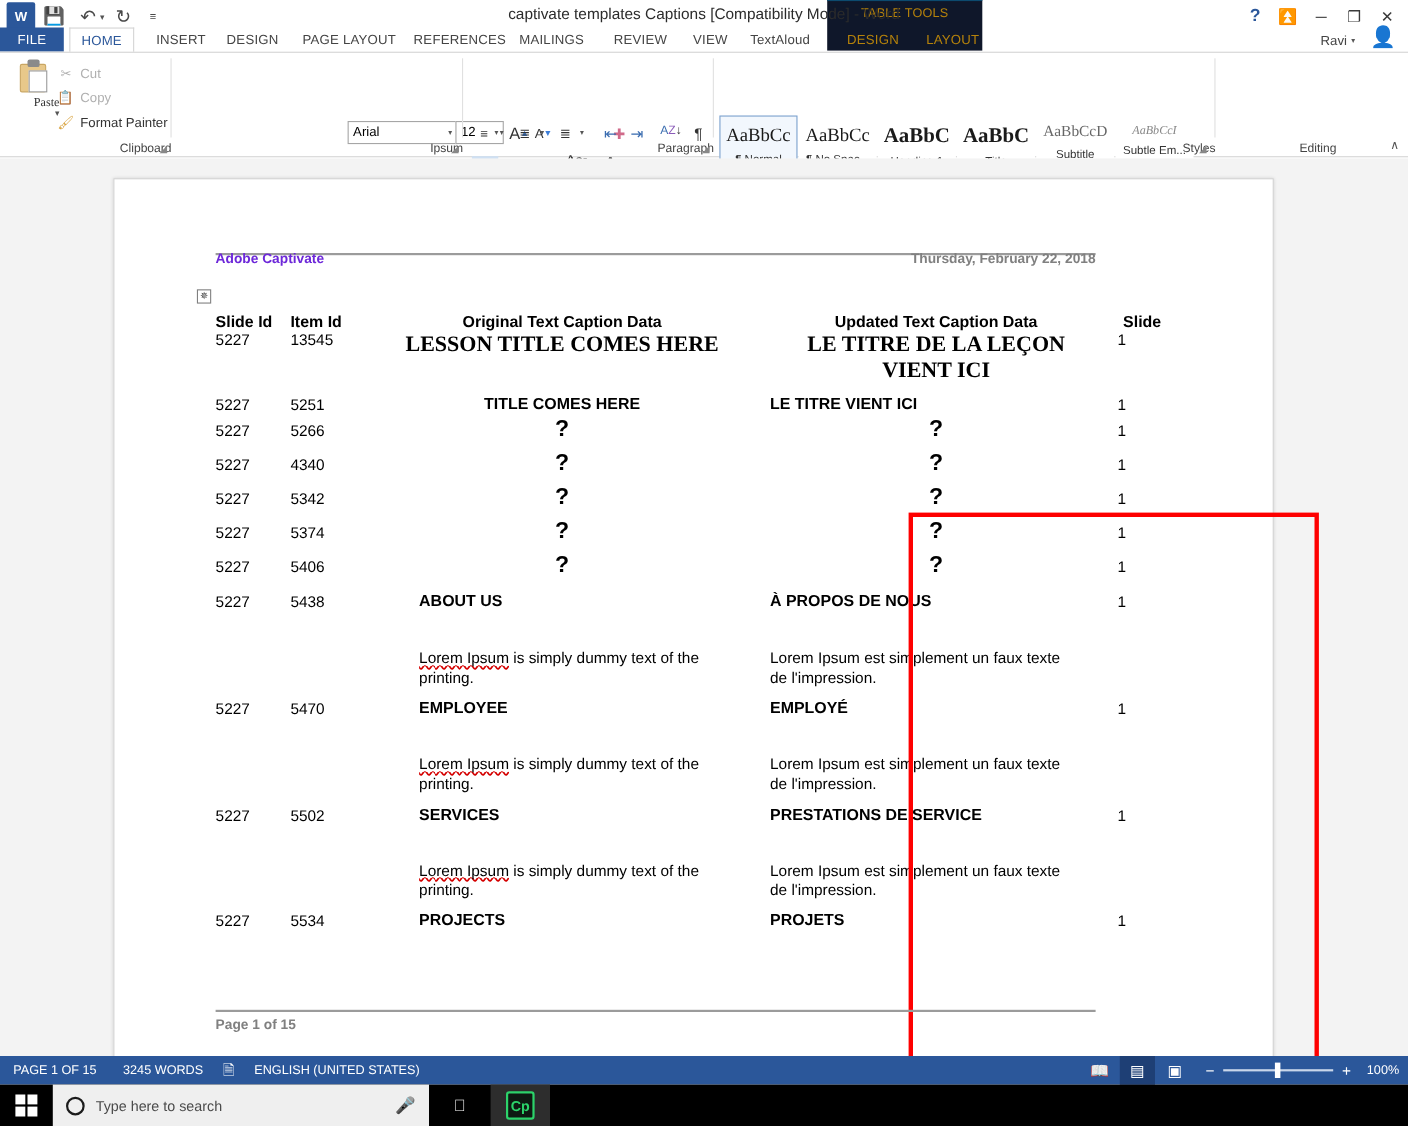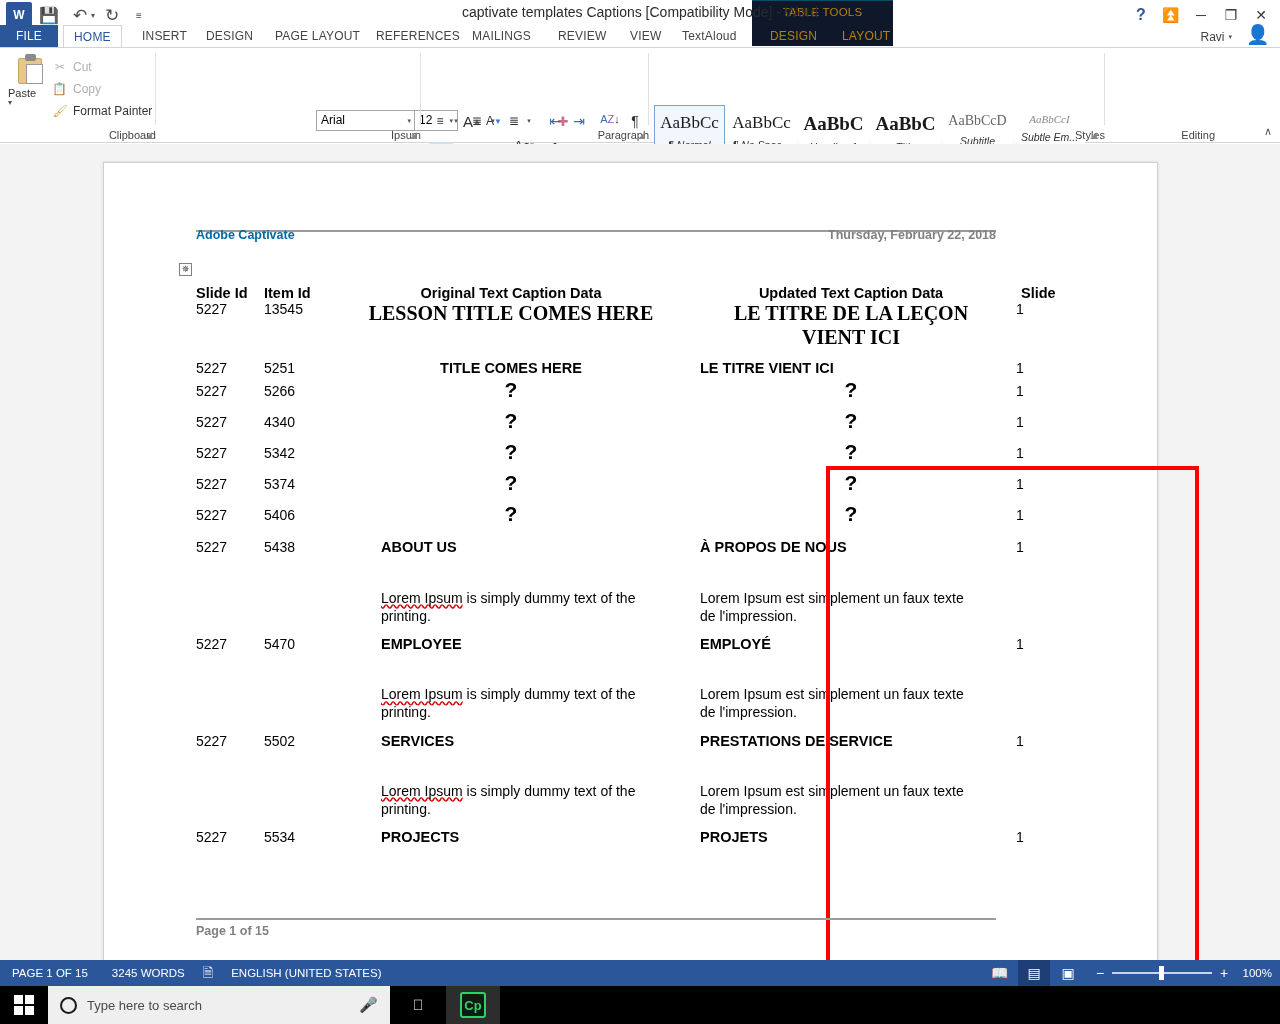--- a/index.html
+++ b/index.html
@@ -73,22 +73,22 @@
   .rgroup { position: absolute; top: 0; height: 95px; }
   .rgroup-label {
     position: absolute; bottom: 2px; width: 100%; text-align: right;
     font-size: 11px; color: #444;
   }
   .rgroup-sep { position: absolute; top: 5px; bottom: 18px; width: 1px; background: #e0e0e0; }
   .dlg-launch { position: absolute; bottom: 3px; right: 4px; font-size: 9px; color: #888; }
 
   
   .paste-btn {
-    position: absolute; left: 8px; top: 6px; width: 46px; text-align: left;
-    font-size: 11px; color: #333;
+    position: absolute; left: 8px; top: 6px; width: 46px; text-align: right;
+    font-size: 11px; color: #333; font-family: Liberation Serif, serif;
   }
   .clipboard-ico {
     width: 32px; height: 32px; margin: 0 auto 1px; position: relative;
   }
   .clip-body { position: absolute; left: 3px; top: 4px; width: 24px; height: 26px; background: #e8c88a; border: 1px solid #c9a663; border-radius: 2px; }
   .clip-clip { position: absolute; left: 10px; top: 0px; width: 11px; height: 7px; background: #8a8a8a; border-radius: 2px; }
   .clip-page { position: absolute; left: 11px; top: 10px; width: 17px; height: 20px; background: #fff; border: 1px solid #9a9a9a; }
   .paste-caret { font-size: 8px; color: #555; display: block; margin-top: -1px; }
 
   .cb-item {
@@ -118,40 +118,40 @@
   .ribbon-ico.dim { color: #b4b4b4; }
   .mini-caret { font-size: 7px; color: #555; }
 
   
   .style-item {
     position: absolute; top: 57px; width: 71px; height: 56px;
     background: #fff; border: 1px solid transparent; text-align: center;
   }
   .style-item.sel { border: 1px solid #7da2ce; background: #f2f7fd; }
   .style-prev { font-size: 17px; color: #1a1a1a; padding-top: 7px; font-family: "Liberation Serif", serif; }
-  .style-name { font-size: 10.5px; color: #333; margin-top: 6px; font-style: italic; }
+  .style-name { font-size: 10.5px; color: #333; margin-top: 6px; }
   .ribbon-collapse { position: absolute; right: 8px; bottom: 4px; font-size: 11px; color: #555; }
 
   
   .docarea {
     position: absolute; top: 144px; left: 0; width: 1280px; height: 816px;
     background: #f3f3f3; overflow: hidden;
   }
   .page {
     position: absolute; left: 103px; top: 18px; width: 1055px; height: 820px;
     background: #fff; border: 1px solid #d0d0d0;
     box-shadow: 0 0 3px rgba(0,0,0,.12);
   }
 
   .dochead {
     position: absolute; left: 92px; top: 65px; width: 800px;
     border-bottom: 2px solid #9b9b9b; padding-bottom: 2px;
   }
   .dochead-left {
-    position: absolute; left: 0; top: 0; font-size: 12.5px; font-weight: bold; color: #0369a1;
+    position: absolute; left: 0; top: 0; font-size: 12.5px; font-weight: bold; color: #6d28d9;
   }
   .dochead-right {
     position: absolute; right: 0; top: 0; font-size: 12.5px; font-weight: bold; color: #808080;
   }
 
   .tbl-handle {
     position: absolute; left: 75px; top: 100px; width: 13px; height: 13px;
     border: 1px solid #808080; background: #fff;
     font-size: 9px; text-align: center; line-height: 11px; color: #444;
   }

